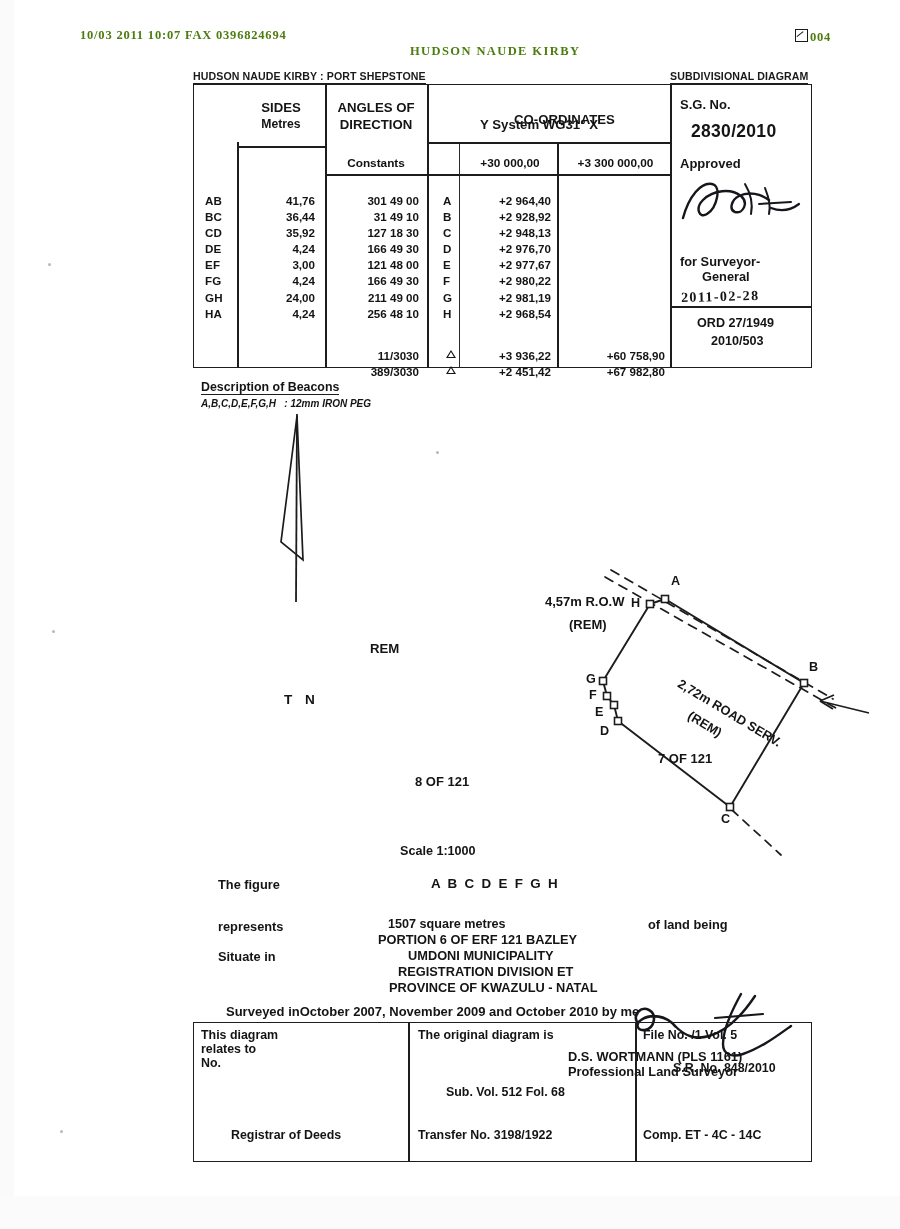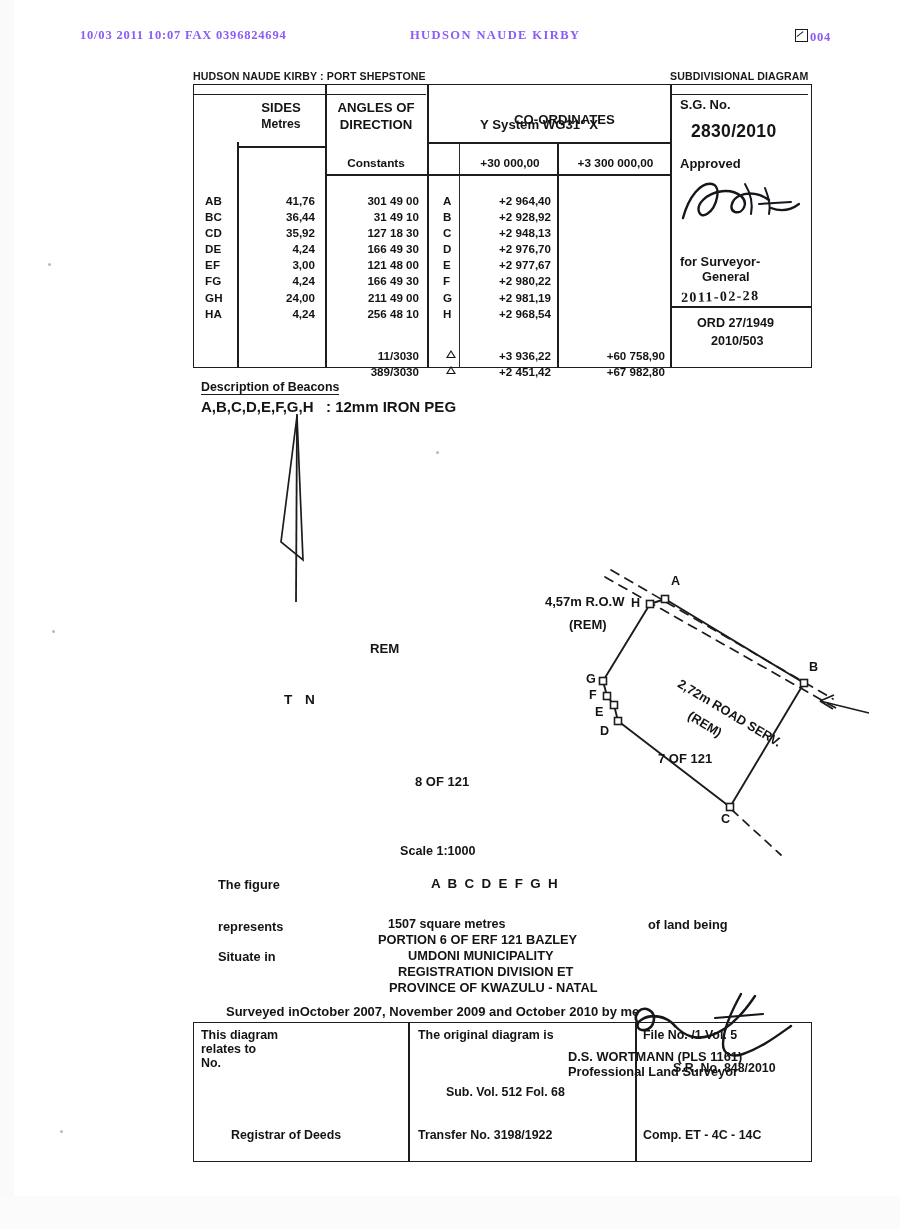--- a/index.html
+++ b/index.html
@@ -10,34 +10,34 @@
     -webkit-font-smoothing:none;
   }
   .page{position:absolute;left:0;top:0;width:900px;height:1229px;background:#fff;overflow:hidden;}
   
   .scan-edge-l{position:absolute;left:0;top:0;width:14px;height:1229px;background:#fafafa;}
   .scan-edge-b{position:absolute;left:0;top:1196px;width:900px;height:33px;background:#fbfbfb;}
   .speck{position:absolute;background:#b9b9b9;border-radius:50%;}
 
   
   .faxbar{position:absolute;left:0;top:28px;width:900px;height:22px;font-family:"Liberation Serif",serif;
-          font-weight:700;font-size:12.5px;letter-spacing:.8px;color:#8b5cf6;}
+          font-weight:700;font-size:12.5px;letter-spacing:.8px;color:#4d7c0f;}
   .faxbar .l{position:absolute;left:80px;top:0;white-space:nowrap;}
-  .faxbar .c{position:absolute;left:410px;top:0;white-space:nowrap;letter-spacing:1.4px;}
+  .faxbar .c{position:absolute;left:410px;top:16px;white-space:nowrap;letter-spacing:1.4px;}
   .faxbar .r{position:absolute;left:795px;top:0;white-space:nowrap;}
   .faxglyph{display:inline-block;width:11px;height:11px;border:1.4px solid #1a1a1a;
             position:relative;top:1px;margin-right:2px;}
   .faxglyph:after{content:"";position:absolute;left:1px;top:6px;width:8px;height:1.4px;
             background:#1a1a1a;transform:rotate(-38deg);transform-origin:left center;}
 
   
   .sheet{position:absolute;left:193px;top:84px;width:620px;height:1078px;}
 
   .hdr-line{position:absolute;font-weight:700;font-size:10.6px;letter-spacing:.1px;
-            border-bottom:1.7px solid #1d1d1d;padding-bottom:12px;white-space:nowrap;color:#1a1a1a;}
+            border-bottom:1.7px solid #1d1d1d;padding-bottom:1px;white-space:nowrap;color:#1a1a1a;}
   .hdr-firm{left:0px;top:-14px;}
   .hdr-type{left:477px;top:-14px;}
 
   
   .frame-top{position:absolute;left:0;top:0;width:619px;height:284px;border:1.6px solid #1d1d1d;box-sizing:border-box;}
   .frame-bot{position:absolute;left:0;top:938px;width:619px;height:140px;border:1.6px solid #1d1d1d;box-sizing:border-box;}
   .vline{position:absolute;background:#1d1d1d;width:1.5px;}
   .hline{position:absolute;background:#1d1d1d;height:1.5px;}
   .vline.thin{width:1.1px;background:#2a2a2a;}
 
@@ -63,21 +63,21 @@
          border-bottom:8px solid #141414;}
   .tri u{display:block;width:0;height:0;border-left:3px solid transparent;border-right:3px solid transparent;
          border-bottom:5px solid #fff;position:relative;top:-6.5px;left:2px;}
 
   .constants{position:absolute;left:140px;top:72px;width:86px;text-align:center;font-weight:700;font-size:11.8px;}
   .const-y{position:absolute;left:272px;top:72px;width:90px;text-align:center;font-weight:700;font-size:11.8px;}
   .const-x{position:absolute;left:370px;top:72px;width:105px;text-align:center;font-weight:700;font-size:11.8px;}
 
   .beacon-hd{position:absolute;left:8px;top:296px;font-weight:700;font-size:12.4px;
              border-bottom:1.5px solid #1d1d1d;padding-bottom:0px;color:#141414;}
-  .beacon-txt{position:absolute;left:8px;top:314px;font-weight:700;font-size:15px;color:#141414;white-space:pre;}
+  .beacon-txt{position:absolute;left:8px;top:314px;font-weight:700;font-size:10px;color:#141414;white-space:pre;font-style:italic;}
 
   
   .sg{position:absolute;left:478px;top:0px;width:141px;}
   .sg div{position:absolute;font-weight:700;color:#141414;white-space:nowrap;}
   .sg-no{left:9px;top:13px;font-size:13px;}
   .sg-num{left:20px;top:37px;font-size:17.5px;letter-spacing:.3px;}
   .sg-appr{left:9px;top:72px;font-size:13px;}
   .sg-for{left:9px;top:170px;font-size:12.8px;}
   .sg-gen{left:31px;top:185px;font-size:12.8px;}
   .sg-ord{left:26px;top:232px;font-size:12.6px;}

